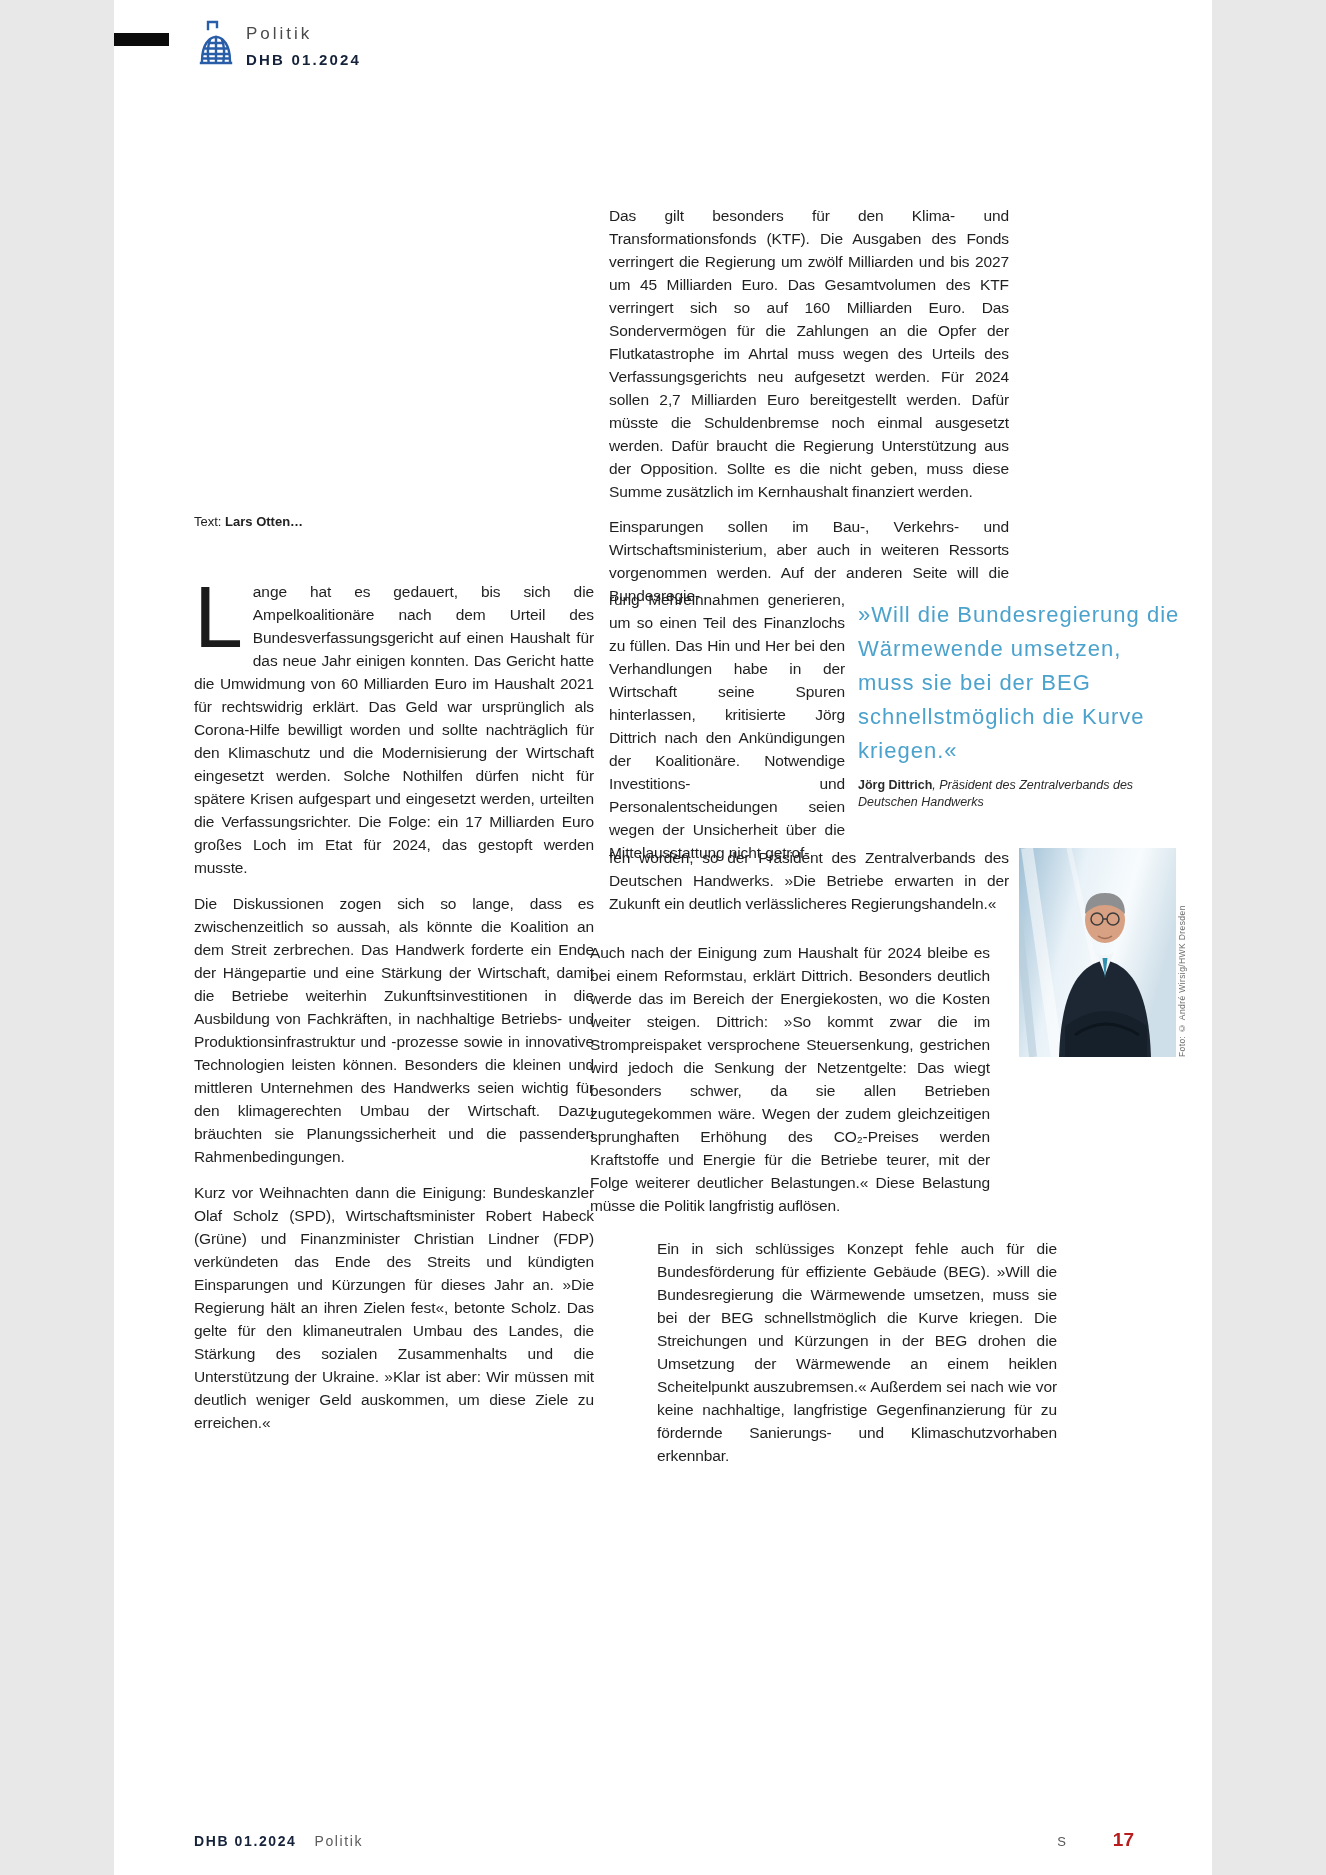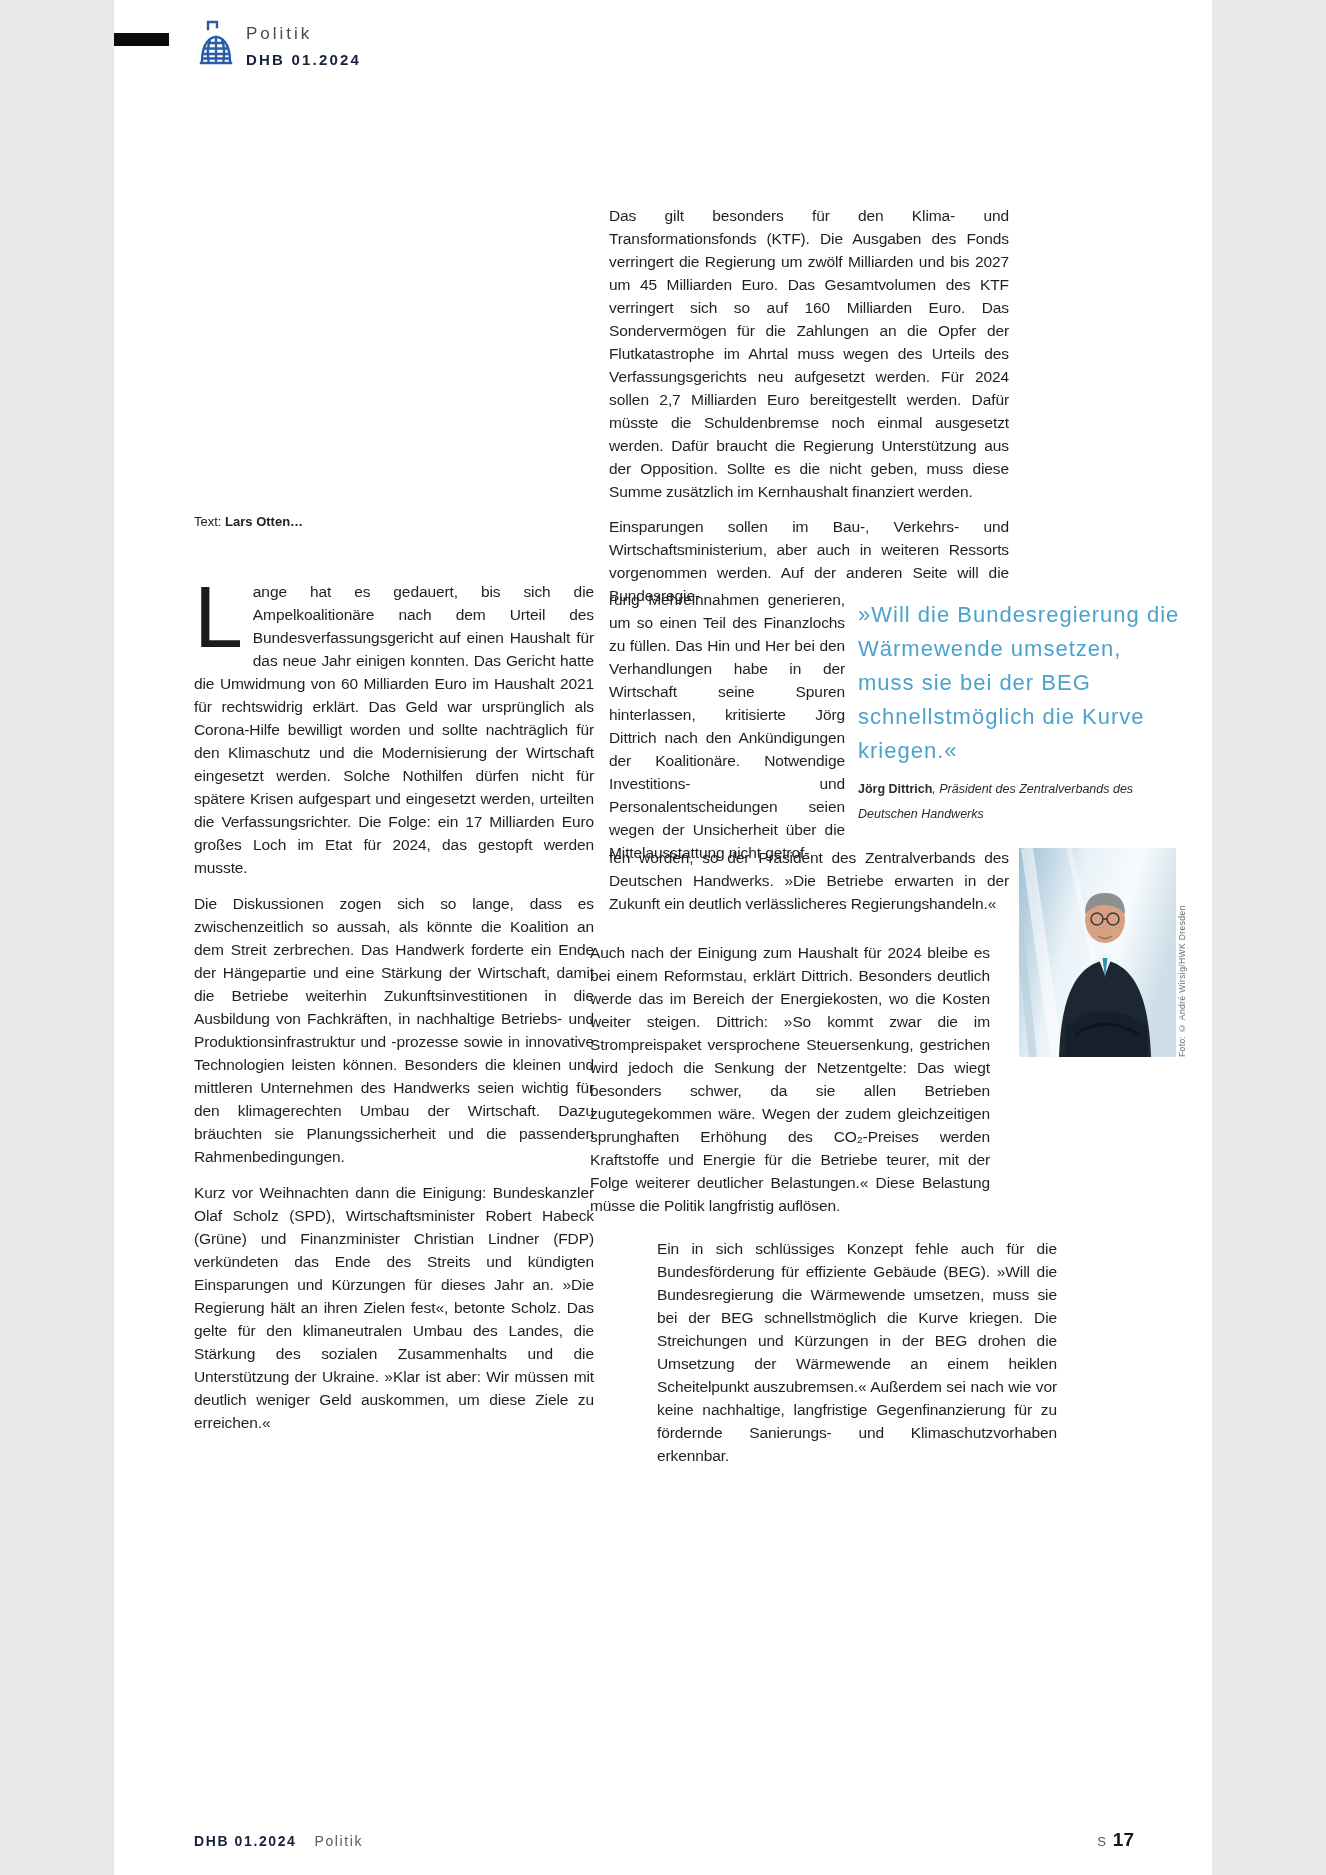--- a/index.html
+++ b/index.html
@@ -53,41 +53,41 @@
 
   
   .pullquote { position: absolute; left: 744px; top: 598px; width: 324px; }
   .pullquote-text {
     font-family: Liberation Sans, sans-serif;
     font-size: 22px;
     line-height: 34px;
     letter-spacing: 1px;
     color: #4BA2CC;
   }
-  .pullquote-attr { margin-top: 9px; font-size: 12.5px; line-height: 25px; color: #2b2b2b; width: 305px; }
+  .pullquote-attr { margin-top: 9px; font-size: 12.5px; line-height: 17px; color: #2b2b2b; width: 305px; }
   .pullquote-attr b { font-weight: 700; font-style: normal; }
   .pullquote-attr i { font-style: italic; }
 
   
   .portrait { position: absolute; left: 905px; top: 848px; width: 157px; height: 209px; margin: 0; overflow: hidden; background: #dfeaf1; }
   .portrait svg { display: block; }
   .photo-credit {
     position: absolute; left: 1063px; top: 848px; height: 209px;
     writing-mode: vertical-rl; transform: rotate(180deg);
     font-size: 8.5px; letter-spacing: 0.4px; color: #6b6b6b;
     display: flex; align-items: center;
   }
 
   
   .footer { position: absolute; left: 80px; right: 78px; top: 1829px; display: flex; align-items: baseline; }
   .footer-issue { font-size: 14px; font-weight: 700; letter-spacing: 1.6px; color: #15223a; }
   .footer-section { font-size: 14px; letter-spacing: 1.6px; color: #5a5a5a; margin-left: 18px; }
   .footer-page { margin-left: auto; }
   .footer-page .s { font-size: 13px; color: #555; margin-right: 7px; }
-  .footer-page .num { font-size: 19px; font-weight: 700; color: #0f172a; }
+  .footer-page .num { font-size: 19px; font-weight: 700; color: #b91c1c; margin-left: 40px; }
 </style>
 </head>
 <body>
 
 <div class="page">
 
   <div class="corner-mark"></div>
 
   <header class="masthead">
     <span class="logo">

